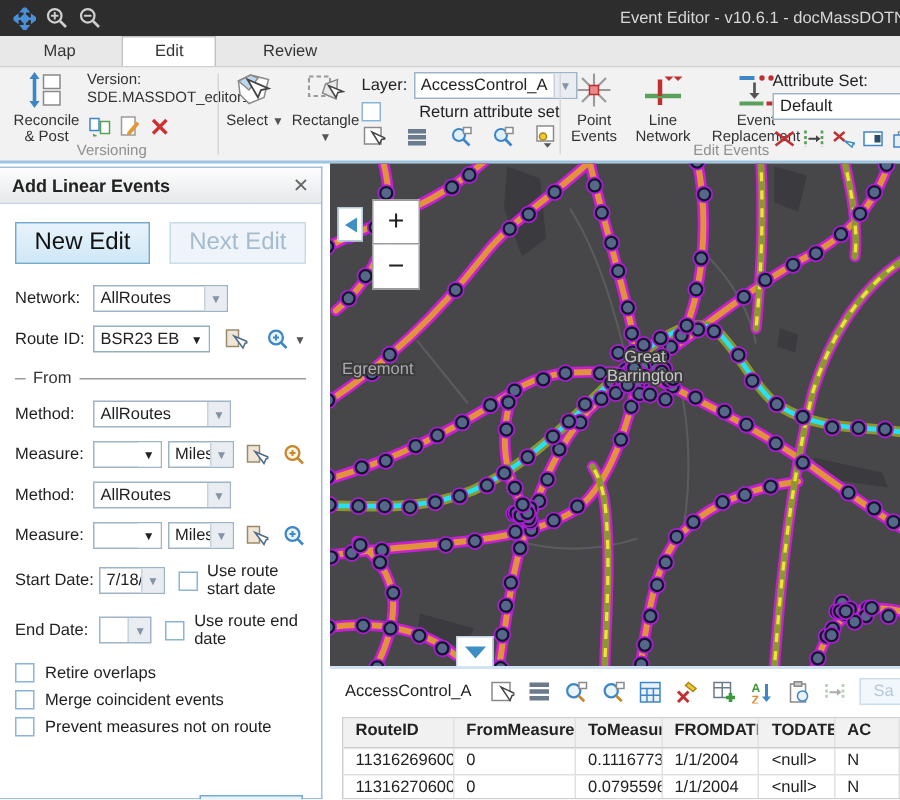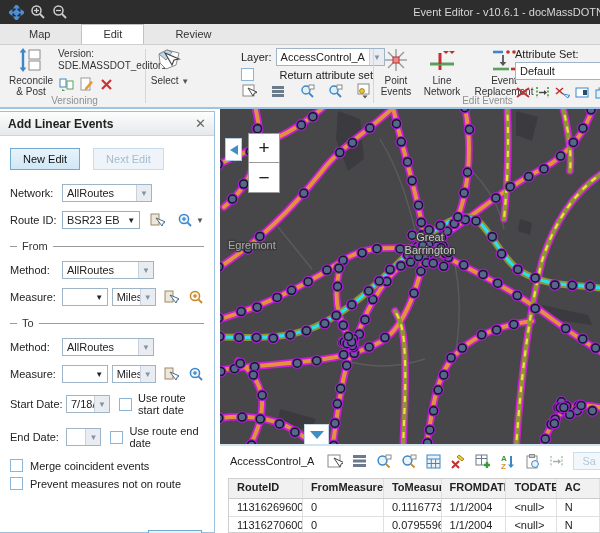--- a/index.html
+++ b/index.html
@@ -39,21 +39,21 @@
   .sel-row { display:flex; align-items:center; margin-bottom:2px;justify-content:space-between; }
   .cbox { width:13px; height:13px; border:1px solid #8ab4d8; background:#fff; display:inline-block; flex:0 0 13px; cursor:pointer; }
   .attr-col { position:absolute; left:140px; top:3px; width:95px; }
 
   
   .panel { position:absolute; top:111px; left:0; width:215px; bottom:0; background:#fff; border:1px solid #9fc0da; border-left:none; }
   .panel-header { height:24px; background:linear-gradient(#fdfdfd,#e6e8ea); border-bottom:1px solid #c8d6e2; display:flex; align-items:center; padding:0 8px; }
   .panel-header .ptitle { font-weight:bold; font-size:12px; color:#222; flex:1; }
   .panel-header .pclose { color:#666; font-size:13px; cursor:pointer; }
   .panel-body { padding:8px 10px 0 10px; position:relative; height:calc(100% - 24px); }
-  .btn { display:inline-block; border:1px solid #74a9cf; background:linear-gradient(#e8f3fb,#cfe7f6); padding:3px 10px; font-size:11px; color:#111; cursor:pointer; }
+  .btn { display:inline-block; border:1px solid #74a9cf; background:linear-gradient(#e8f3fb,#cfe7f6); padding:3px 10px; font-size:16px; color:#111; cursor:pointer; }
   .btn.disabled { border-color:#c9dcea; background:#eef4f9; color:#a5bbce; cursor:default; }
   .frow { display:flex; align-items:center; margin-top:9px; }
   .flabel { flex:0 0 52px; }
   .fieldset-line { display:flex; align-items:center; margin-top:11px; color:#333; }
   .fieldset-line::before { content:""; width:7px; border-top:1px solid #9a9a9a; margin-right:5px; }
   .fieldset-line::after { content:""; flex:1; border-top:1px solid #9a9a9a; margin-left:5px; }
   .next-btn { position:absolute; right:12px; top:394px; }
   .chk-row { display:flex; align-items:center; margin-top:5px; }
   .chk-row .lbl { margin-left:7px; }
 
@@ -170,20 +170,30 @@
       <div class="bigbtn" style="left:2px;width:42px;">
         <div class="bicon">
           <svg width="26" height="24" viewBox="0 0 26 24">
               <path d="M2 6l8-4 12 3-3 12-10 4-6-6z" fill="#fff" stroke="#8a8a8a"></path>
               <path d="M2 6l8-4 5 2-6 8z" fill="#bcd8ee" stroke="#8a8a8a"></path>
               <path d="M8 5l7 12 2-5 5-1z" fill="#fff" stroke="#444" stroke-width="1.2"></path>
             </svg>
         </div>
         <span>Select</span> <span class="caret">▼</span>
       </div>
+      <div class="bigbtn" style="left:46px;width:48px;">
+        <div class="bicon">
+          <svg width="26" height="24" viewBox="0 0 26 24">
+              <rect x="2" y="3" width="14" height="13" fill="none" stroke="#9a9a9a" stroke-dasharray="3 2" stroke-width="1.4"></rect>
+              <path d="M13 8l8-3-1 13-9-4z" fill="#e9e9e9" stroke="#8a8a8a"></path>
+              <path d="M15 9l5 8 1.3-3.4 3.4-.6z" fill="#fff" stroke="#444"></path>
+            </svg>
+        </div>
+        <span>Rectangle</span> <span class="caret">▼</span>
+      </div>
       <div class="sel-col">
         <div class="sel-row">
           <span style="margin-right:4px;">Layer:</span>
           <span class="ddown" style="flex:1;">
               <span class="dval" style="flex:1;">AccessControl_A</span>
               <span class="dbtn">▼</span>
             </span>
         </div>
         <div class="sel-row">
           <span class="cbox"></span>
@@ -383,21 +393,20 @@
         <span class="mini" style="margin-left:8px;">
             <svg width="16" height="15" viewBox="0 0 16 15">
               <circle cx="7" cy="6" r="4.6" fill="#fdf4e4" stroke="#c8862d" stroke-width="1.5"></circle>
               <line x1="5" y1="6" x2="9" y2="6" stroke="#c8862d" stroke-width="1.3"></line>
               <line x1="7" y1="4" x2="7" y2="8" stroke="#c8862d" stroke-width="1.3"></line>
               <line x1="10.4" y1="9.4" x2="14" y2="13" stroke="#c8862d" stroke-width="1.8"></line>
             </svg>
           </span>
       </div>
 
-      <div class="fieldset-line">To</div>
       <div class="frow">
         <span class="flabel">Method:</span>
         <span class="ddown" style="width:92px;">
             <span class="dval" style="flex:1;">AllRoutes</span>
             <span class="dbtn">▼</span>
           </span>
       </div>
       <div class="frow">
         <span class="flabel">Measure:</span>
         <span class="ddown" style="width:48px;">
@@ -437,20 +446,24 @@
         <span class="flabel" style="flex-basis:56px;">End Date:</span>
         <span class="ddown" style="width:44px;">
             <span class="dval" style="flex:1;"></span>
             <span class="dbtn">▼</span>
           </span>
         <span class="cbox" style="margin-left:9px;"></span>
         <span style="margin-left:6px;">Use route end date</span>
       </div>
 
       <div id="panel-checks" style="margin-top:10px;">
+          <div class="chk-row">
+            <span class="cbox"></span>
+            <span class="lbl">Retire overlaps</span>
+          </div>
           <div class="chk-row">
             <span class="cbox"></span>
             <span class="lbl">Merge coincident events</span>
           </div>
           <div class="chk-row">
             <span class="cbox"></span>
             <span class="lbl">Prevent measures not on route</span>
           </div>
         </div>
 

